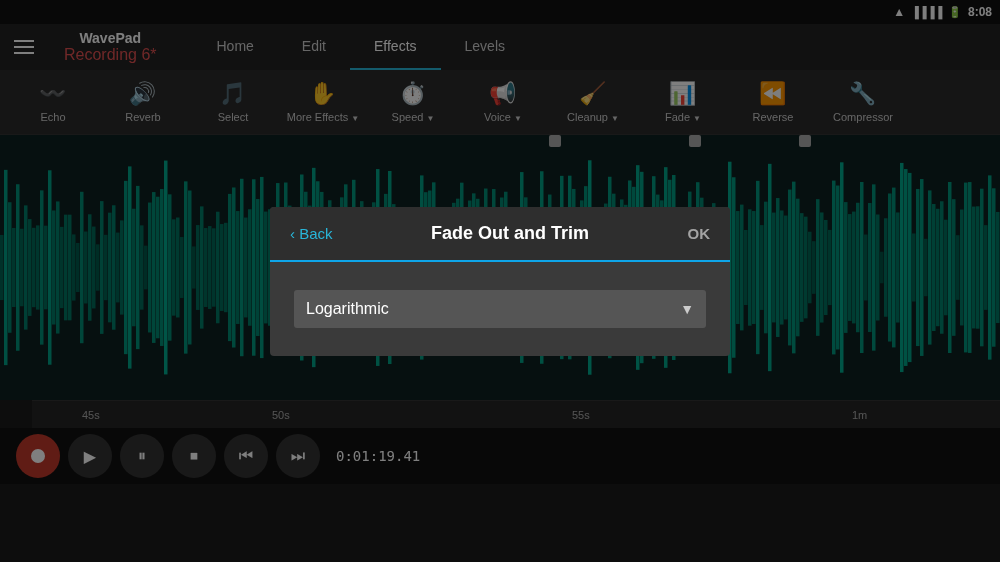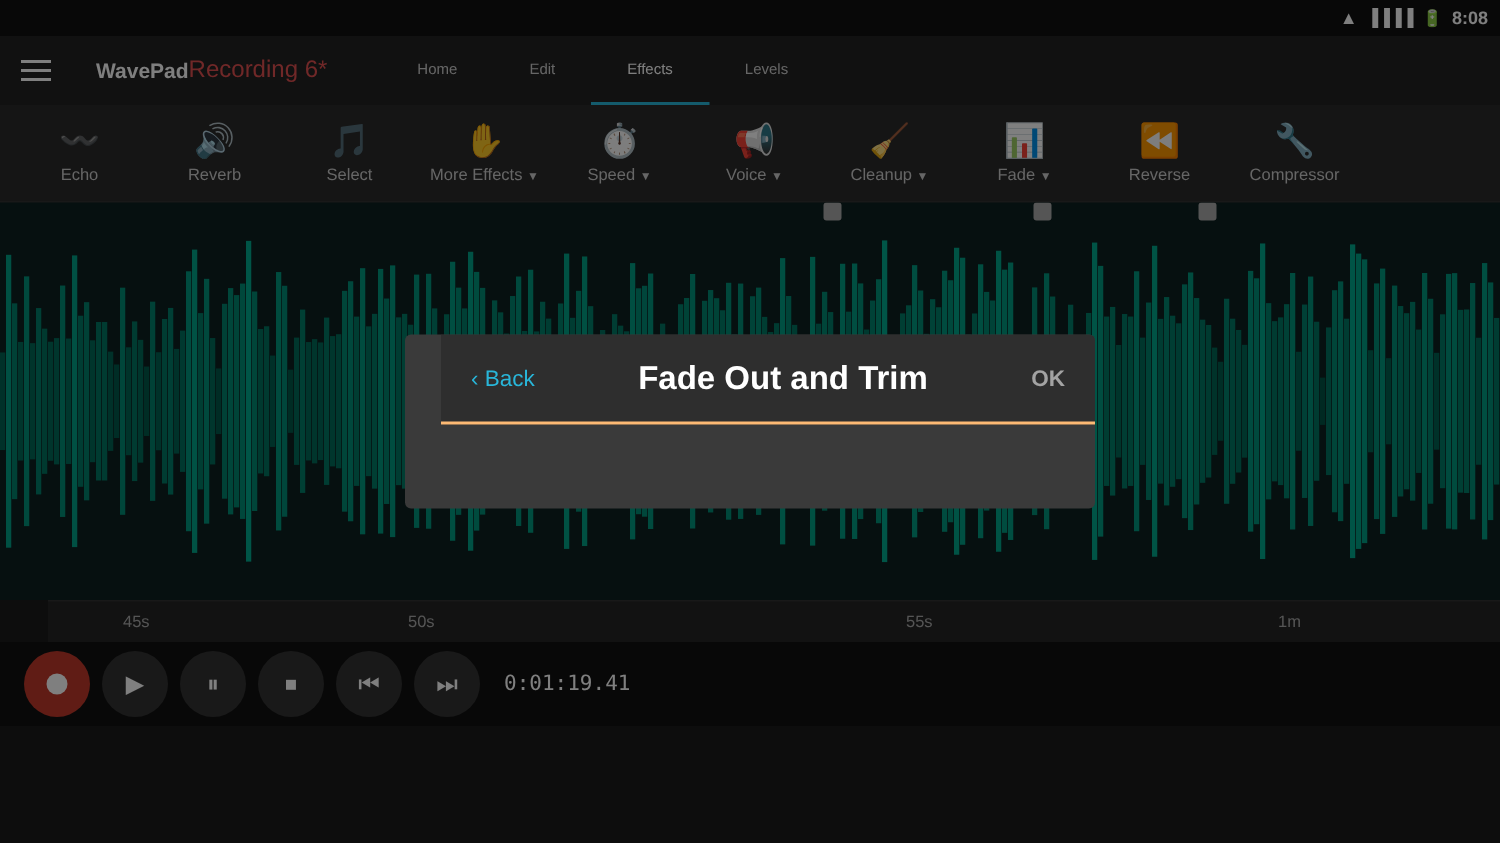--- a/index.html
+++ b/index.html
@@ -43,40 +43,40 @@
       cursor: pointer;
     }
     #menu-icon span {
       display: block;
       width: 20px;
       height: 2px;
       background: #fff;
     }
     #app-title {
       display: flex;
-      flex-direction: row;
+      flex-direction: column;
       align-items: center;
       padding: 0 16px;
     }
     #app-title .title-main {
       color: #fff;
       font-size: 14px;
       font-weight: bold;
     }
     #app-title .title-sub {
       color: #e05050;
       font-size: 16px;
     }
     #nav-tabs {
       display: flex;
       margin-left: 20px;
     }
     .nav-tab {
       color: #ccc;
-      font-size: 10px;
+      font-size: 14px;
       padding: 0 24px;
       height: 46px;
       display: flex;
       align-items: center;
       cursor: pointer;
       border-bottom: 2px solid transparent;
     }
     .nav-tab.active {
       color: #fff;
       border-bottom: 2px solid #29b6d9;
@@ -183,34 +183,33 @@
       background: #3a3a3a;
       border-radius: 4px;
       overflow: hidden;
     }
     #modal-header {
       background: #2e2e2e;
       padding: 16px 20px;
       display: flex;
       align-items: center;
       justify-content: space-between;
-      border-bottom: 2px solid #fdba74;
-      margin-left: 24px;
+      border-bottom: 2px solid #0ea5e9;
     }
     #modal-back {
       color: #29b6d9;
       font-size: 15px;
       cursor: pointer;
       display: flex;
       align-items: center;
       gap: 4px;
     }
     #modal-title {
       color: #fff;
-      font-size: 22px;
+      font-size: 18px;
       font-weight: bold;
     }
     #modal-ok {
       color: #a3a3a3;
       font-size: 15px;
       cursor: pointer;
       font-weight: bold;
     }
     #modal-body {
       padding: 28px 24px;
@@ -589,21 +588,21 @@
   </svg>
 
   <div class="playhead-marker" style="left:549px; top:0;"></div>
   <div class="playhead-marker" style="left:689px; top:0;"></div>
   <div class="playhead-marker" style="left:799px; top:0;"></div>
 </div>
 
 <div id="timeline" style="position:relative; height:28px; background:#252525; border-top:1px solid #333;">
   <span class="timeline-marker" style="left:50px;">45s</span>
   <span class="timeline-marker" style="left:240px;">50s</span>
-  <span class="timeline-marker" style="left:572px;">55s</span>
+  <span class="timeline-marker" style="left:540px;">55s</span>
   <span class="timeline-marker" style="left:820px;">1m</span>
 </div>
 
 <div id="playback-bar">
   <button class="play-btn record" style="background:#c0392b;">
     <span style="width:14px;height:14px;background:#fff;border-radius:50%;display:block;"></span>
   </button>
   <button class="play-btn">
     <span>▶</span>
   </button>
@@ -623,15 +622,19 @@
 </div>
 
 <div id="modal-overlay">
   <div id="modal">
     <div id="modal-header">
       <span id="modal-back">‹ Back</span>
       <span id="modal-title">Fade Out and Trim</span>
       <span id="modal-ok">OK</span>
     </div>
     <div id="modal-body">
+      <div id="interpolation-select">
+        <span>Logarithmic</span>
+        <span class="dropdown-arrow">▼</span>
+      </div>
     </div>
   </div>
 </div>
 
 </body></html>

